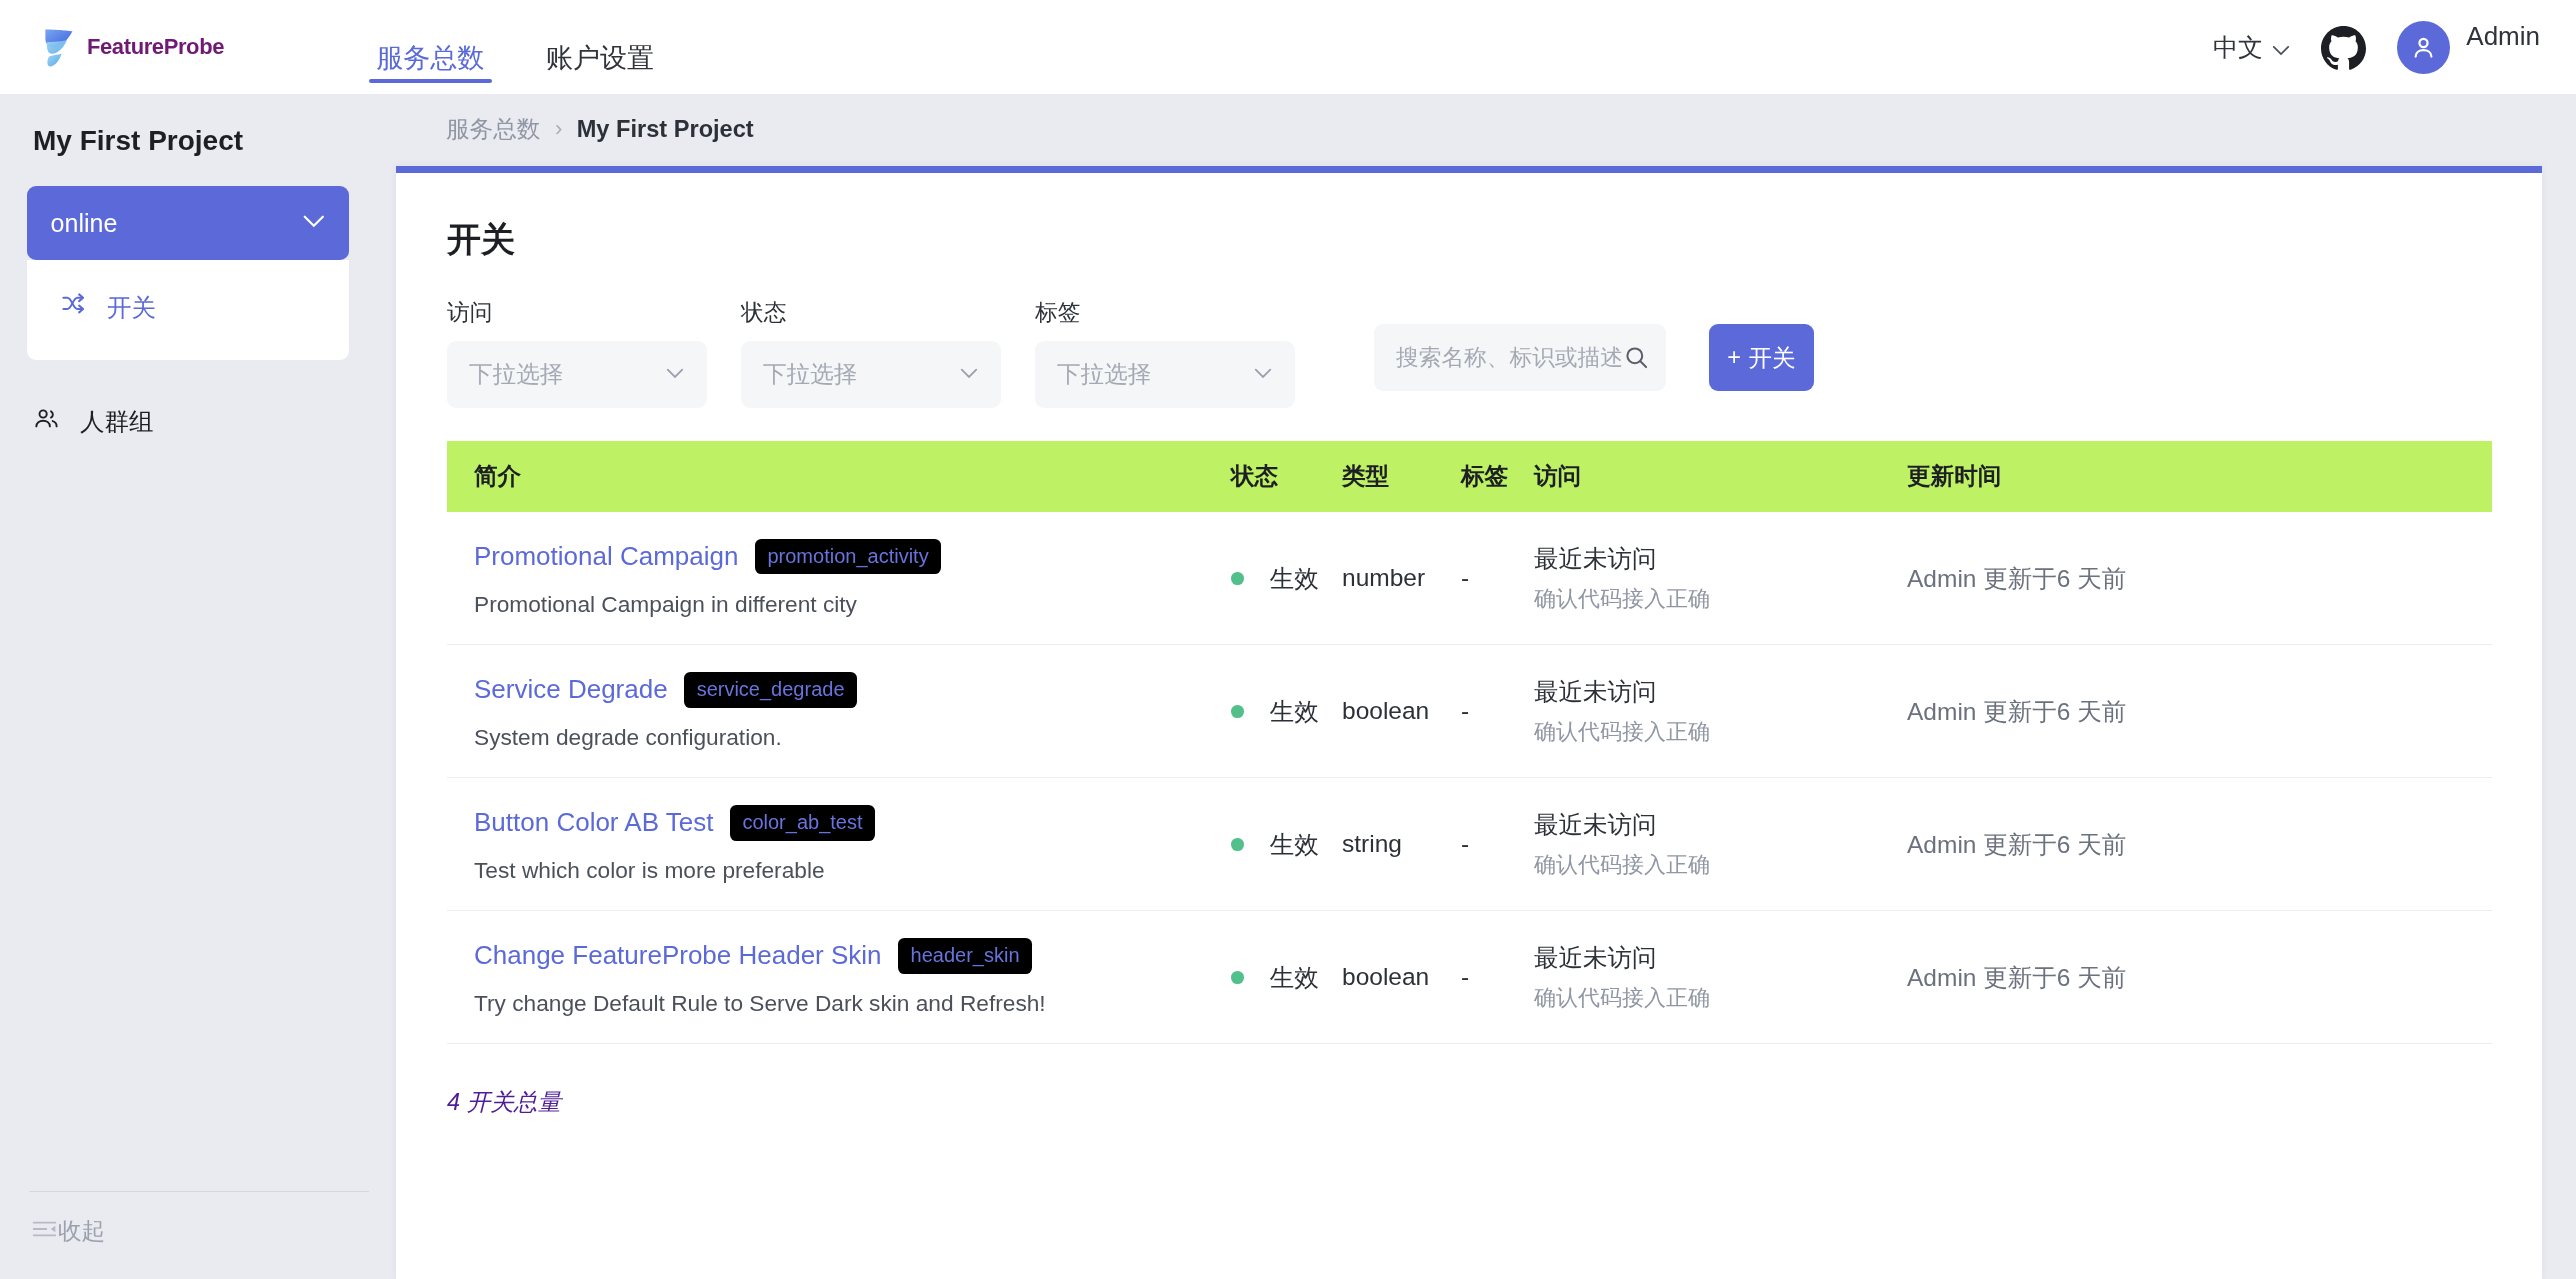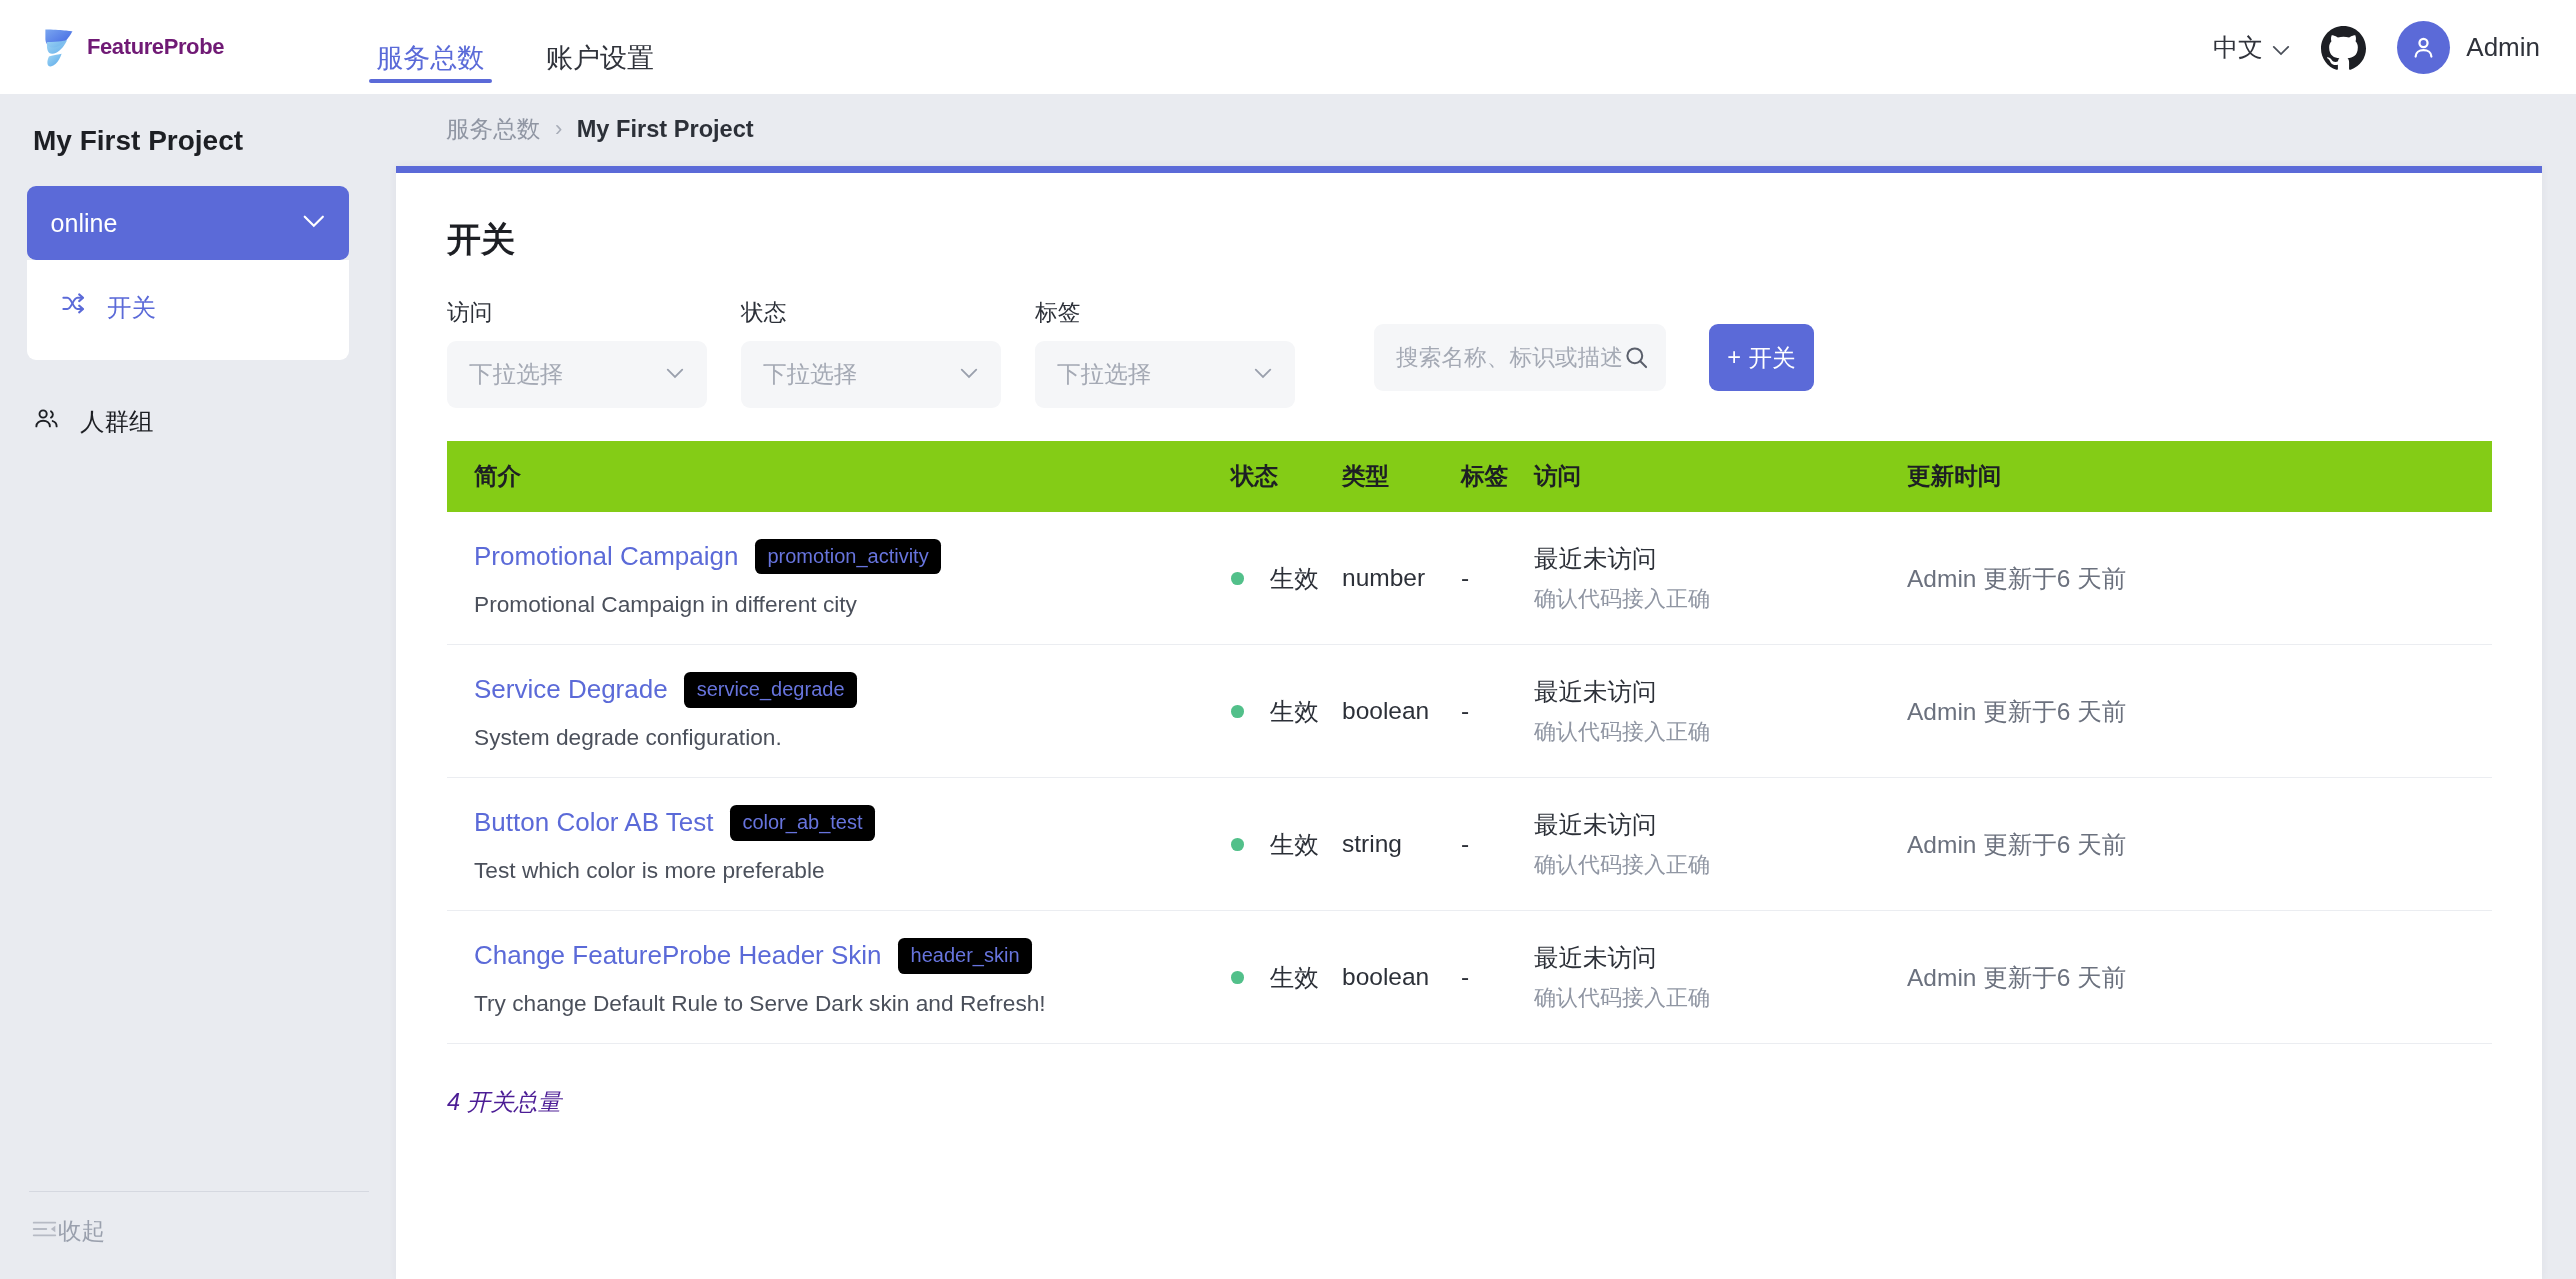--- a/index.html
+++ b/index.html
@@ -36,21 +36,21 @@
 
   #topbar-right {
     margin-left: auto; margin-right: 36px;
     display: flex; align-items: center; gap: 31px;
   }
   #lang-switch {
     display: flex; align-items: center; gap: 9px;
     font-size: 25px; color: #30333b; cursor: pointer;
   }
   #github-icon { cursor: pointer; display: flex; }
-  #user-area { display: flex; align-items: center; gap: 16.3px; cursor: pointer; }
+  #user-area { display: flex; gap: 16.3px; cursor: pointer; }
   #avatar {
     width: 53px; height: 53px; border-radius: 50%;
     background: #5b6ad8; display: flex; align-items: center; justify-content: center;
   }
   #user-name { font-size: 26px; color: #30333b; }
 
   
   #sidebar {
     position: absolute; top: 94px; left: 0; width: 396px; height: 1186px;
     background: #e9ebf0;
@@ -154,21 +154,21 @@
     display: flex; align-items: center; justify-content: center;
     gap: 7.3px; cursor: pointer; border: none;
     font-family: "Liberation Sans", sans-serif;
   }
 
   
   #toggle-table {
     margin: 33px 51px 0 51px; width: 2045px;
     border-collapse: collapse;
   }
-  #toggle-table thead tr { background: #84cc16; height: 71px; }
+  #toggle-table thead tr { background: #bef264; height: 71px; }
   #toggle-table th {
     text-align: left; font-size: 23.6px; font-weight: 700; color: #1d1f24;
     padding: 0; vertical-align: middle;
   }
   #toggle-table th:first-child { padding-left: 27px; }
   #toggle-table tbody tr {
     height: 133px; border-bottom: 0.9px solid #ebedf1;
   }
   #toggle-table td { vertical-align: middle; padding: 0; }
   #toggle-table td.c-name { padding-left: 27px; }

